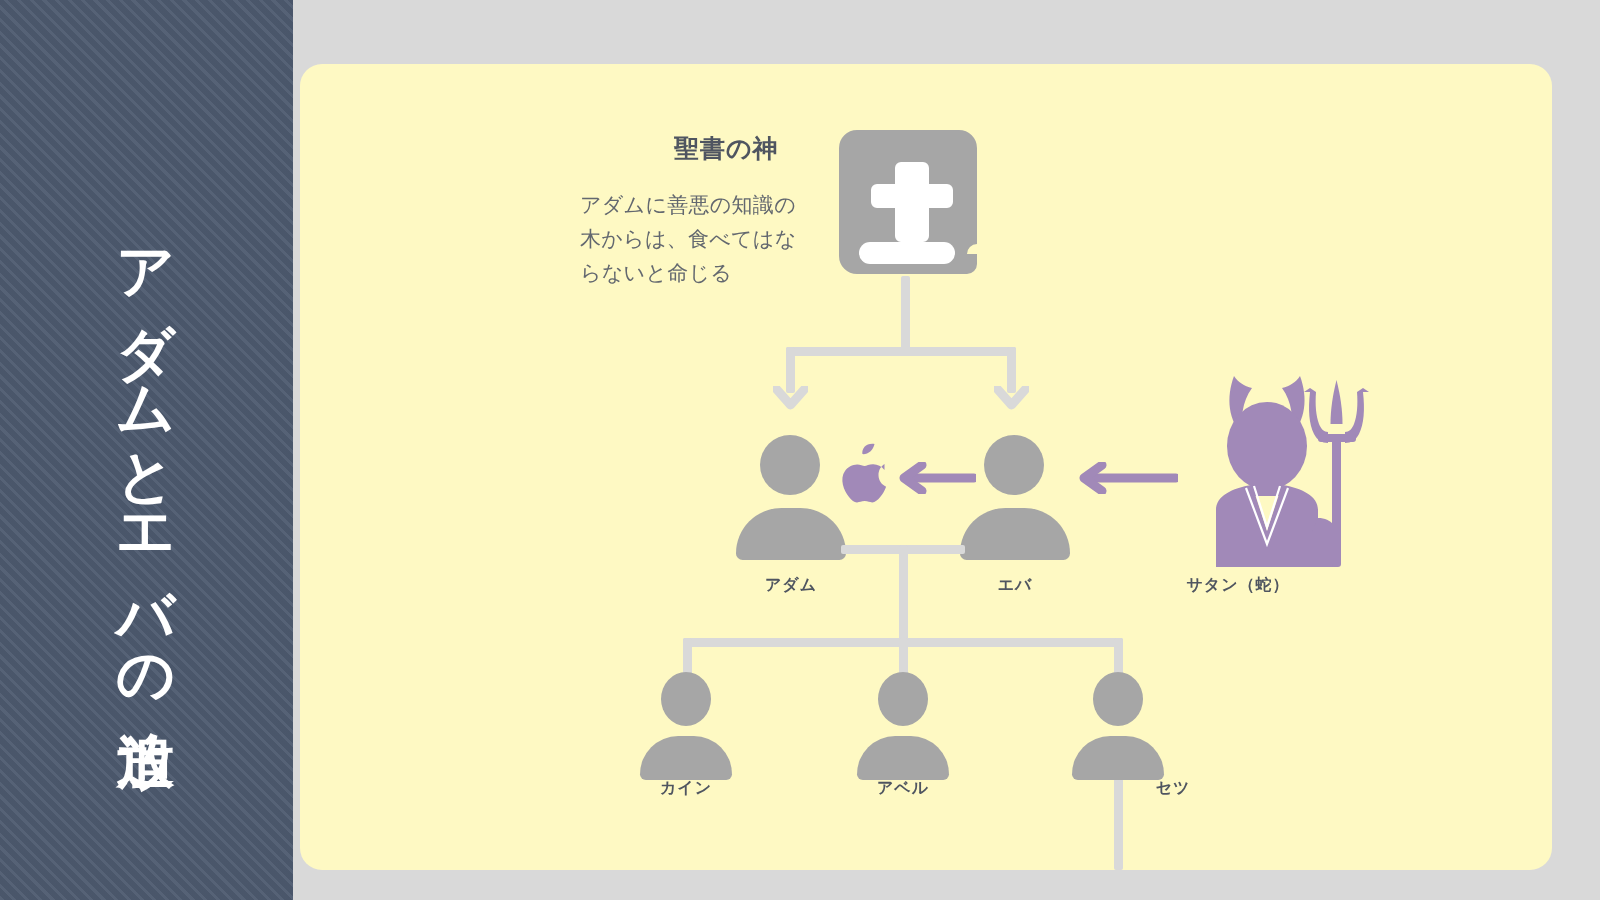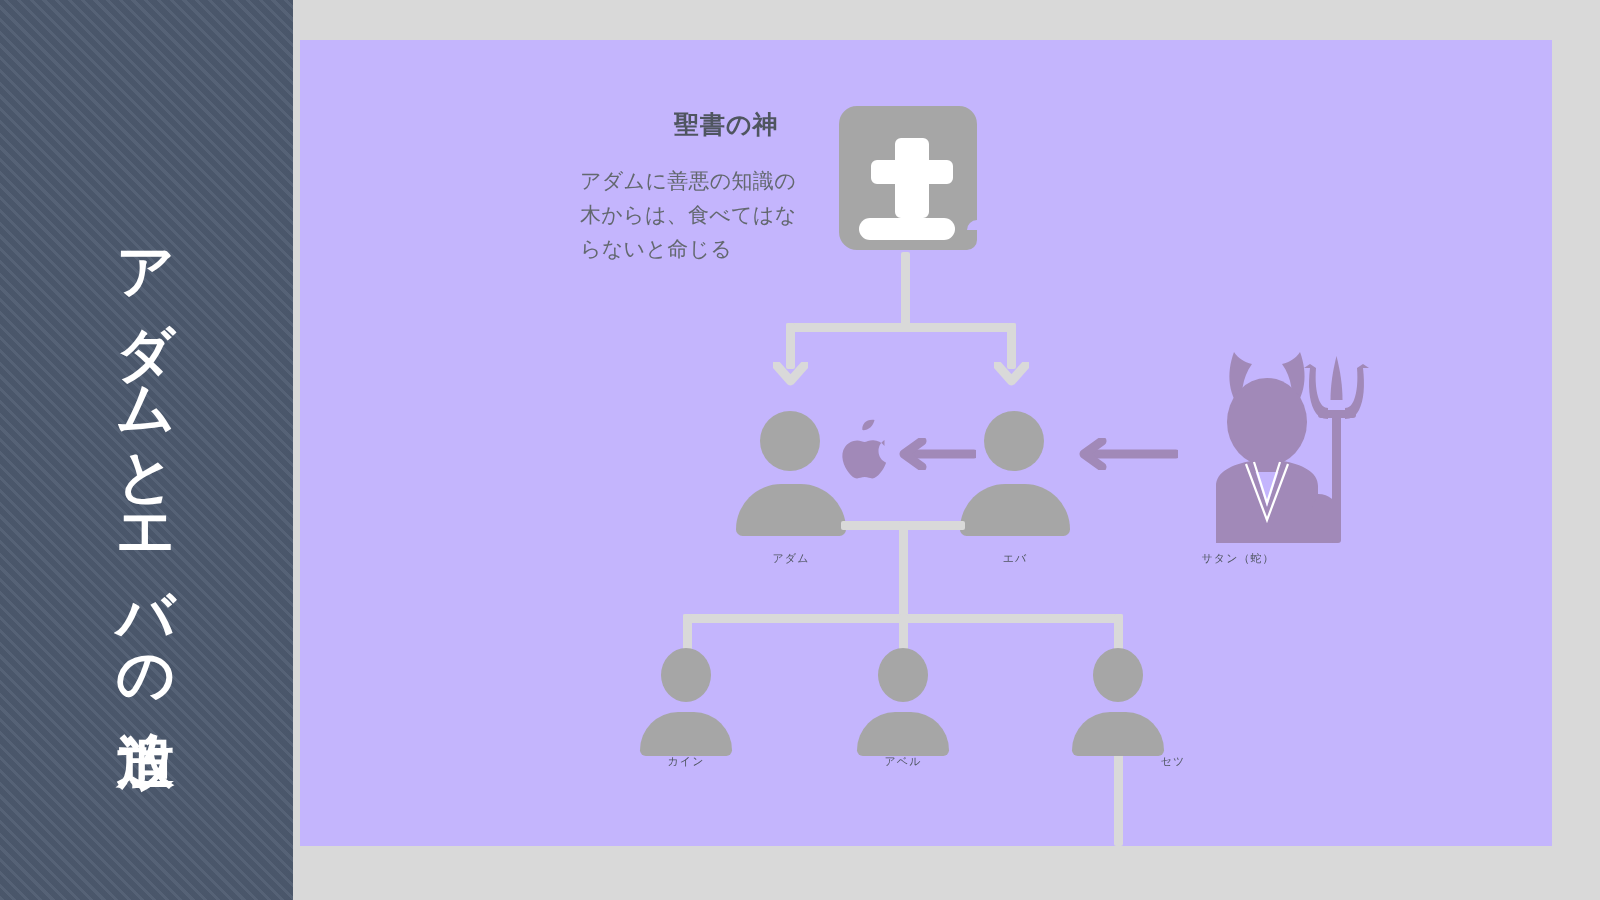--- a/index.html
+++ b/index.html
@@ -45,45 +45,46 @@
     letter-spacing: 2px;
     line-height: 1.02;
     writing-mode: vertical-rl;
     text-orientation: upright;
     white-space: nowrap;
   }
 
   
   #card {
     position: absolute;
-    left: 300px; top: 40px;
+    left: 300px; top: 64px;
     width: 1252px; height: 806px;
-    background: #c4b5fd;
+    background: #fef9c3;
+    border-radius: 22px;
   }
 
   
   .block-head {
     position: absolute;
     font-size: 25px;
     font-weight: bold;
     color: #4f5560;
     letter-spacing: 1px;
     white-space: nowrap;
   }
   .block-body {
     position: absolute;
     font-size: 21px;
     color: #63686f;
     line-height: 1.62;
     letter-spacing: 0.3px;
   }
   .node-label {
     position: absolute;
-    font-size: 11px;
-    font-weight: normal;
+    font-size: 16px;
+    font-weight: bold;
     color: #4f5560;
     letter-spacing: 1px;
     white-space: nowrap;
     text-align: center;
   }
 
   
   .conn {
     position: absolute;
     background: #d9d9d9;

